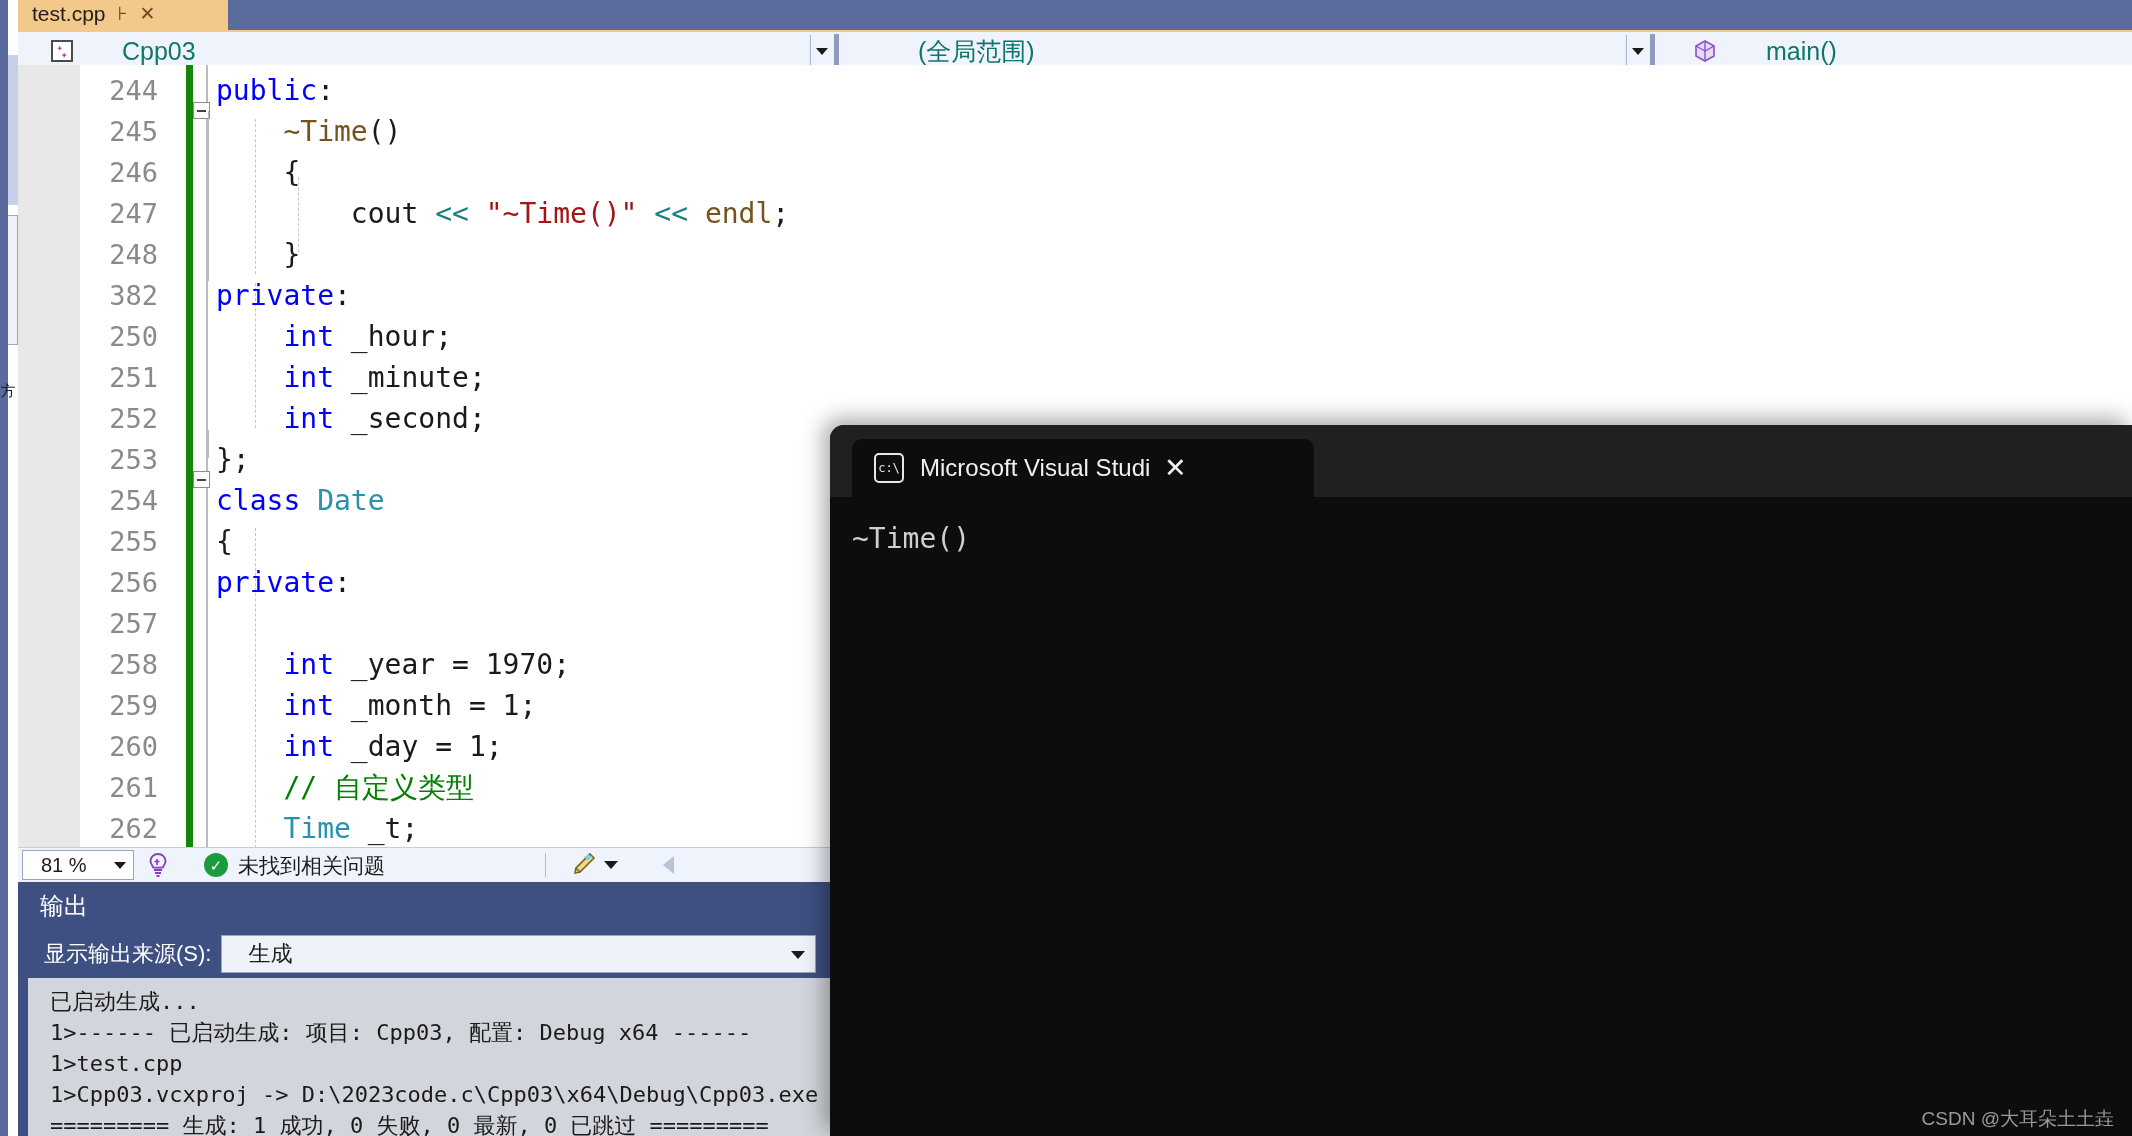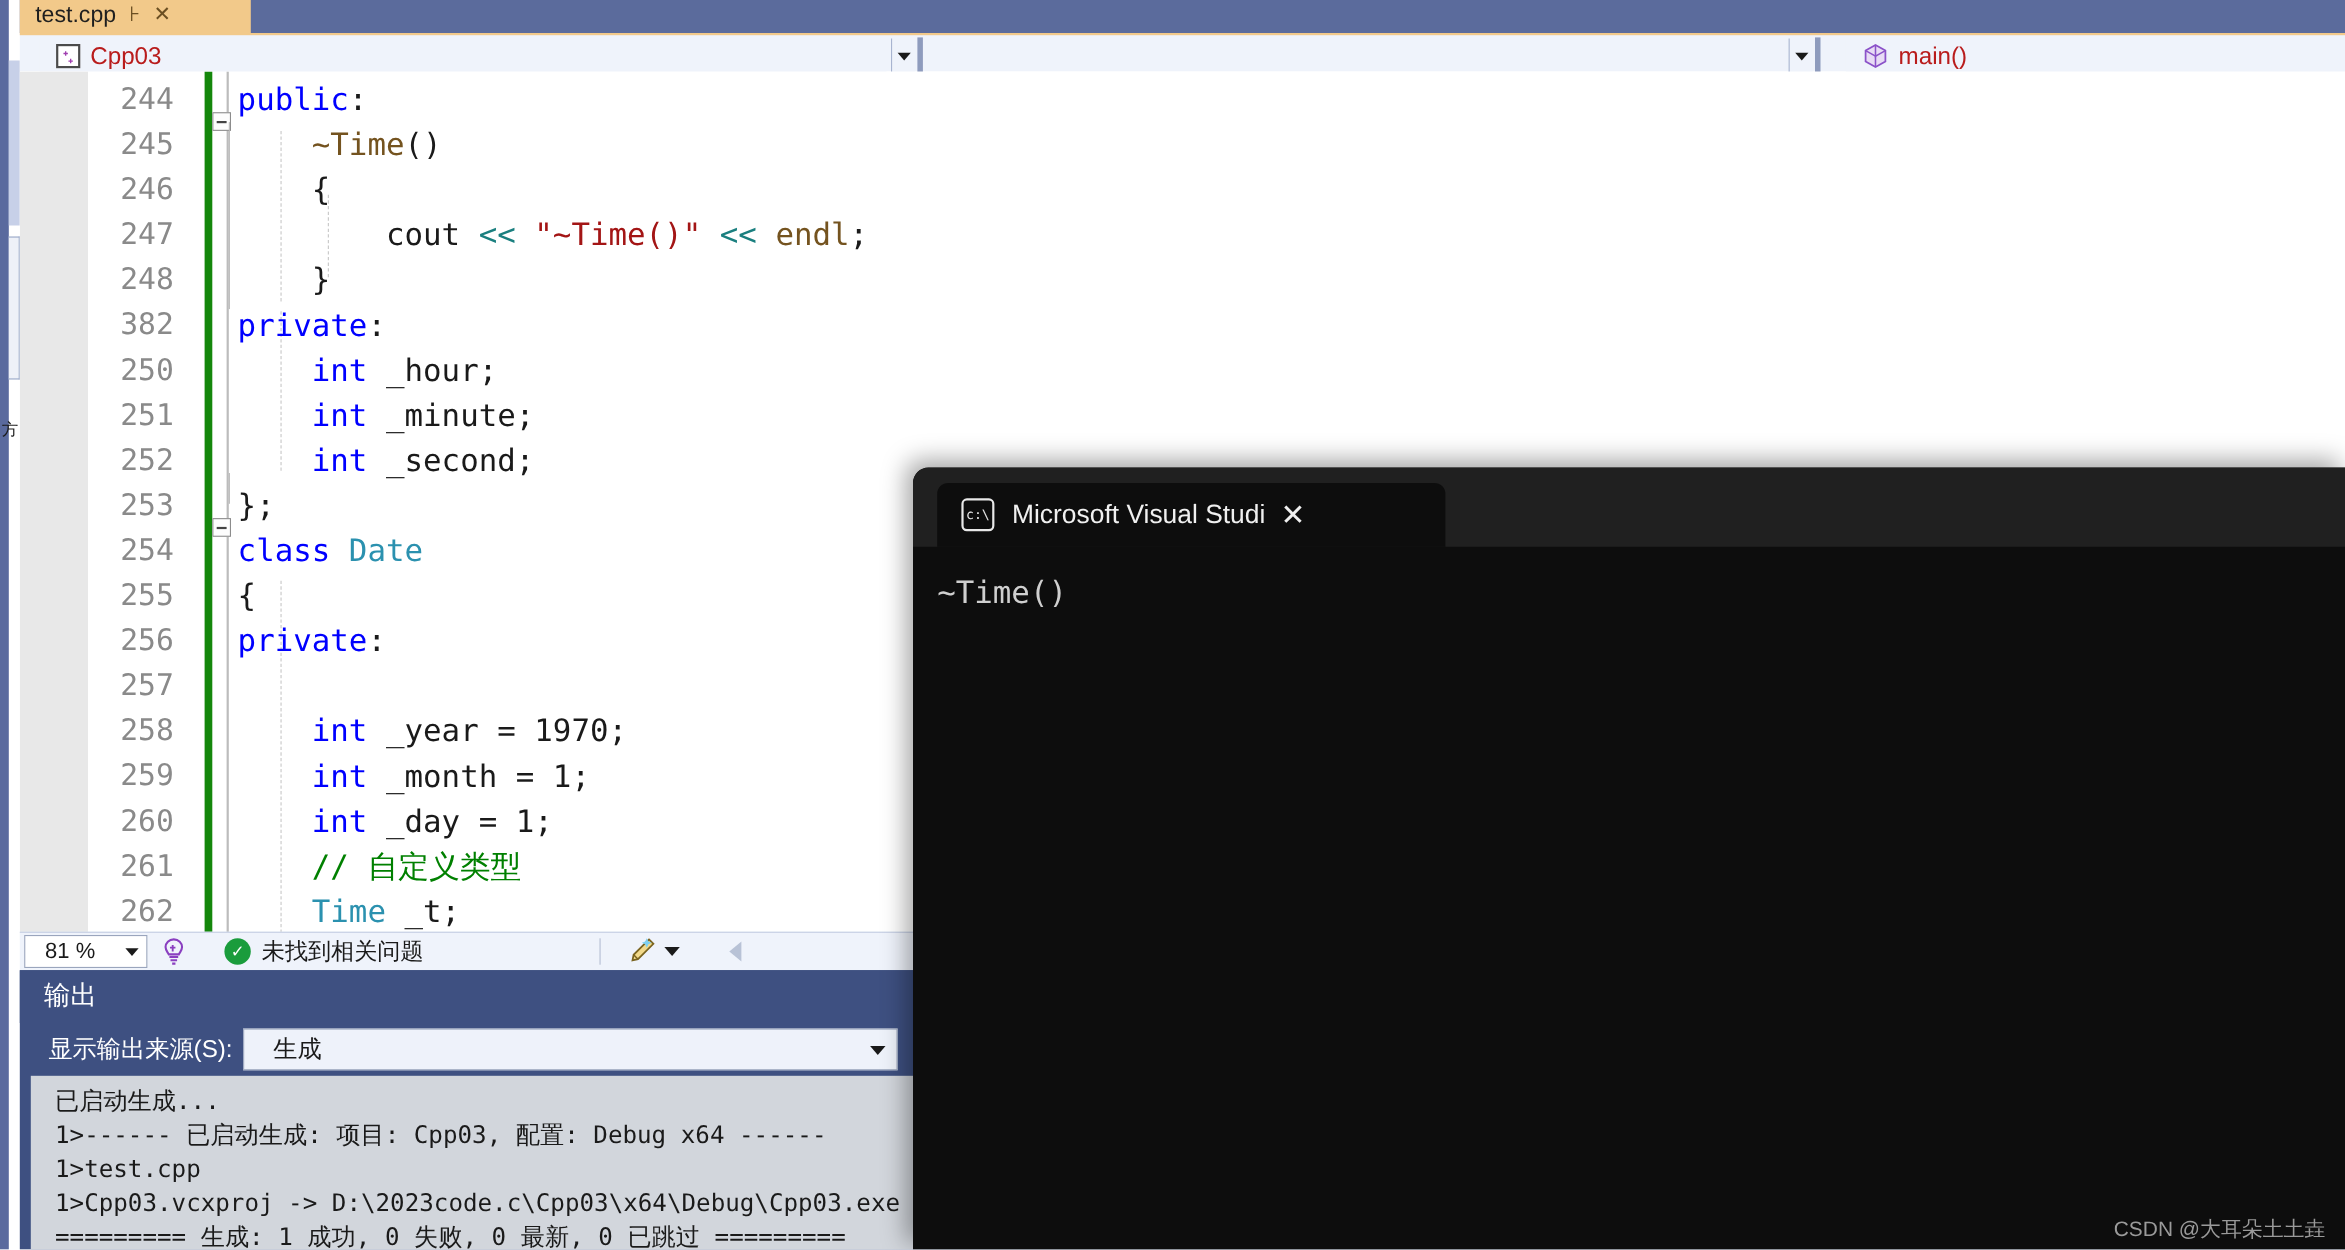--- a/index.html
+++ b/index.html
@@ -53,21 +53,21 @@
   #navbar {
     position:absolute; left:18px; top:30px; right:0; height:35px;
     background:#eff3fb; border-top:2px solid #f2c98a;
   }
   .nav-combo {
     position:absolute; top:3px; height:32px;
     background:#eff3fb; display:flex; align-items:center;
     border:1px solid transparent;
   }
   .nav-combo .combo-txt {
-    font-size:22px; color:#b91c1c; white-space:nowrap; line-height:1;
+    font-size:25px; color:#0f766e; white-space:nowrap; line-height:1;margin-left:40px;
   }
   .nav-arrow-btn {
     position:absolute; top:3px; width:22px; height:32px;
     background:#eff3fb; display:flex; align-items:center; justify-content:center;
     border-left:1px solid #a8b4d0;
   }
   .nav-arrow-btn::after {
     content:""; width:0;height:0;
     border-left:6px solid transparent; border-right:6px solid transparent;
     border-top:7px solid #1a1a1a;
@@ -279,20 +279,23 @@
 
 <div id="navbar">
 
   <div class="nav-combo" id="combo1">
     <span class="cpp-icon">⁺₊</span>
     <span class="combo-txt">Cpp03</span>
   </div>
   <div class="nav-arrow-btn" id="combo1-arrow"></div>
   <div class="nav-sep" style="left:816px;"></div>
 
+  <div class="nav-combo" id="combo2">
+    <span class="combo-txt">(全局范围)</span>
+  </div>
   <div class="nav-arrow-btn" id="combo2-arrow"></div>
   <div class="nav-sep" style="left:1632px;"></div>
 
   <div class="nav-combo" id="combo3">
     <svg class="cube-icon" viewBox="0 0 24 24">
       <path d="M12 2 L21 7 L21 17 L12 22 L3 17 L3 7 Z" fill="#e8dcf5" stroke="#8b52c9" stroke-width="1.6"></path>
       <path d="M12 2 L12 12 L21 7" fill="none" stroke="#8b52c9" stroke-width="1.4"></path>
       <path d="M12 12 L12 22 M12 12 L3 7" fill="none" stroke="#8b52c9" stroke-width="1.4"></path>
     </svg>
     <span class="combo-txt">main()</span>

